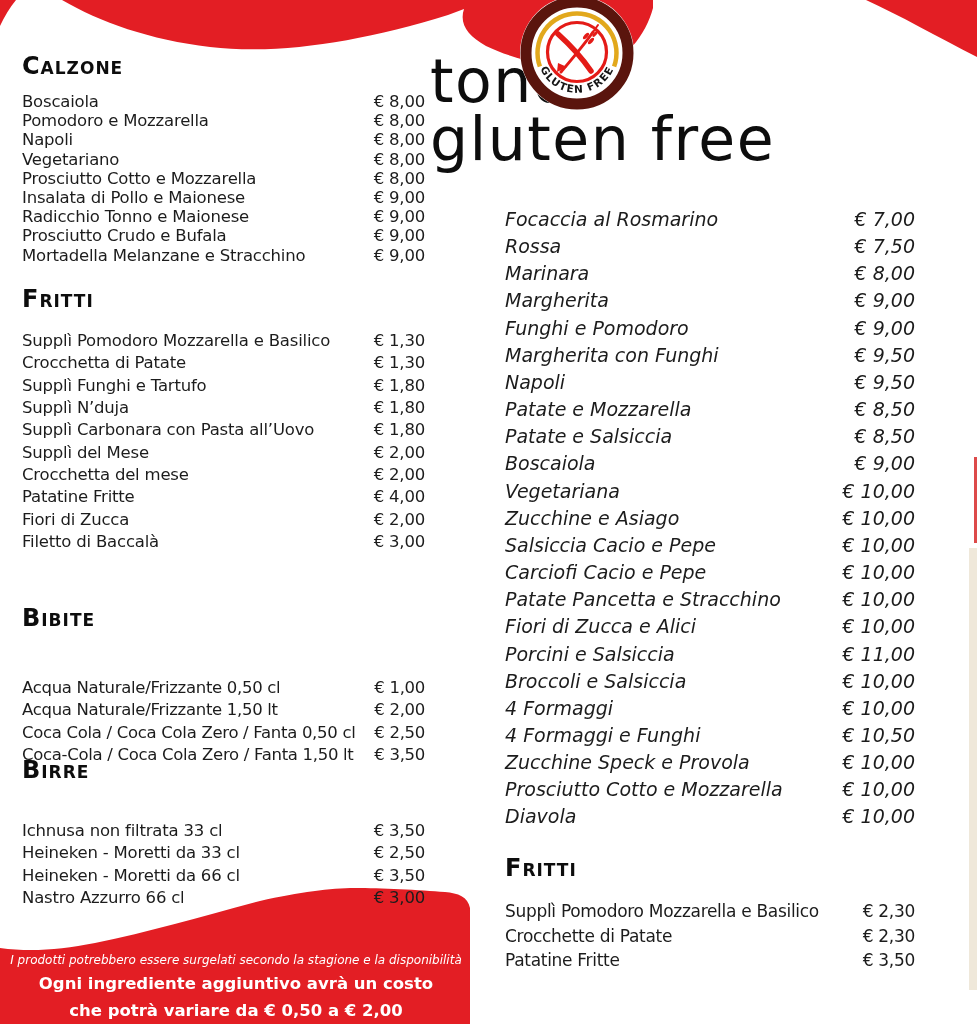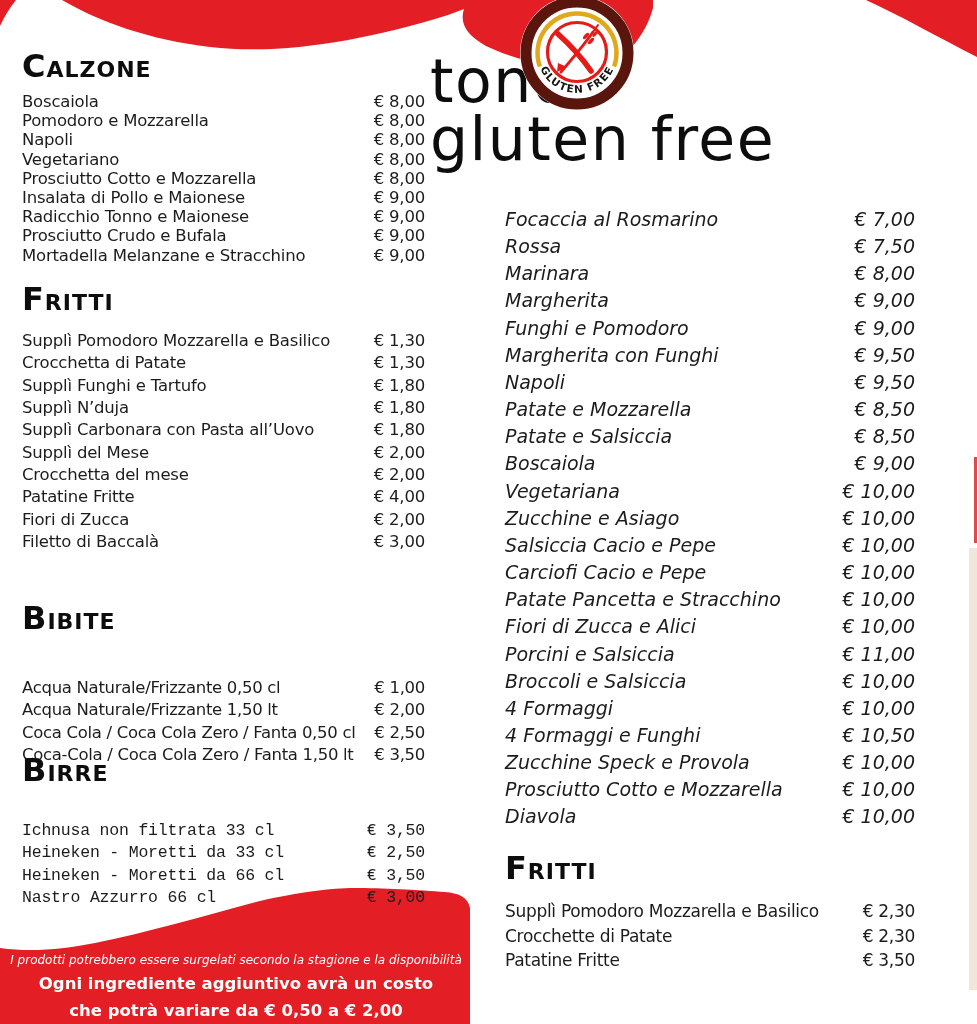--- a/index.html
+++ b/index.html
@@ -14,39 +14,39 @@
   
   .gf-title{
     position:absolute; left:430px; right:70px; top:52px; z-index:2;
     text-align:left; font-weight:normal; font-size:60px; line-height:58px;
     letter-spacing:1.5px; color:#0d0d0d;
   }
 
   
   .sec{position:absolute; z-index:2;}
   .sec h2{
-    margin:0; font-size:32px; line-height:44px; font-weight:bold;
+    margin:0; font-size:24px; line-height:44px; font-weight:bold;
     font-variant-caps:small-caps; letter-spacing:1px; color:#0d0d0d;
   }
   .items{list-style:none; margin:0; padding:0;}
   .row{display:flex; justify-content:space-between; align-items:flex-start; white-space:nowrap;}
   .nm{flex:1 1 auto; overflow:visible;}
   .pr{flex:0 0 auto; text-align:right; margin-left:6px;}
 
   
   .col-l{left:22px; width:403px;}
   .col-l .items{font-size:16.5px; letter-spacing:-0.2px;}
   #sec-calzone{top:44px;}
   #sec-calzone .items{margin-top:4px;}  #sec-calzone .row{line-height:19.2px;}
   #sec-fritti-l{top:277px;}
   #sec-fritti-l .items{margin-top:9px;} #sec-fritti-l .row{line-height:22.35px;}
   #sec-bibite{top:563px;margin-top:33px;}
   #sec-bibite .items{margin-top:37px;}  #sec-bibite .row{line-height:22.35px; letter-spacing:-0.3px;}
   #sec-birre{top:748px;}
-  #sec-birre .items{margin-top:28px;}   #sec-birre .row{line-height:22.35px;font-family:Liberation Mono, monospace;}
+  #sec-birre .items{margin-top:28px;}   #sec-birre .row{line-height:22.35px;}
 
   
   .col-r{left:505px; width:410px;}
   #sec-pizzas{top:206px;}
   #sec-pizzas .items{font-size:19px;}   #sec-pizzas .row{line-height:27.15px;font-style:italic;}
   #sec-fritti-r{top:846px;}
   #sec-fritti-r .items{margin-top:9px; font-size:17px; letter-spacing:-0.3px;}
   #sec-fritti-r .row{line-height:24.6px;}
 
   

